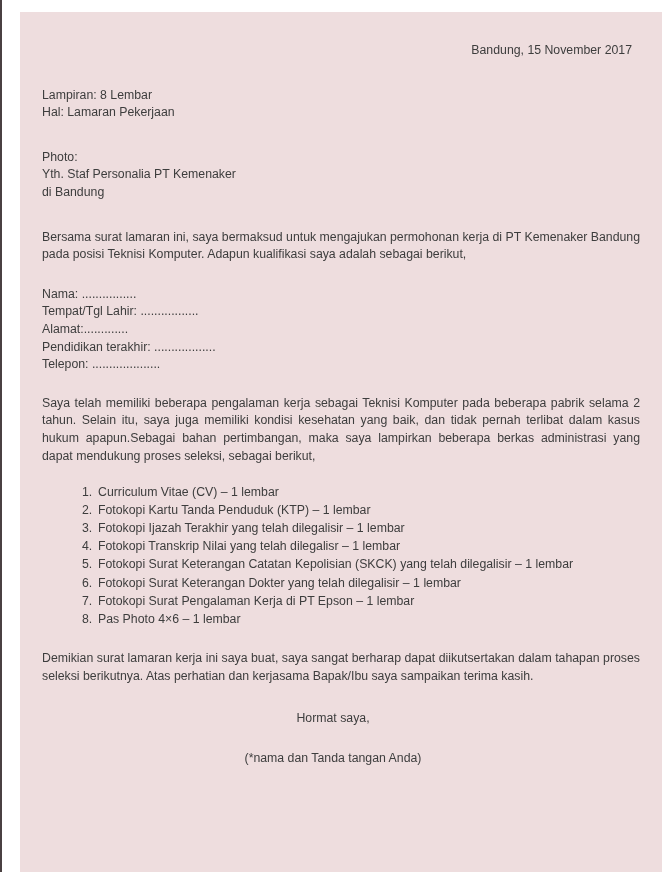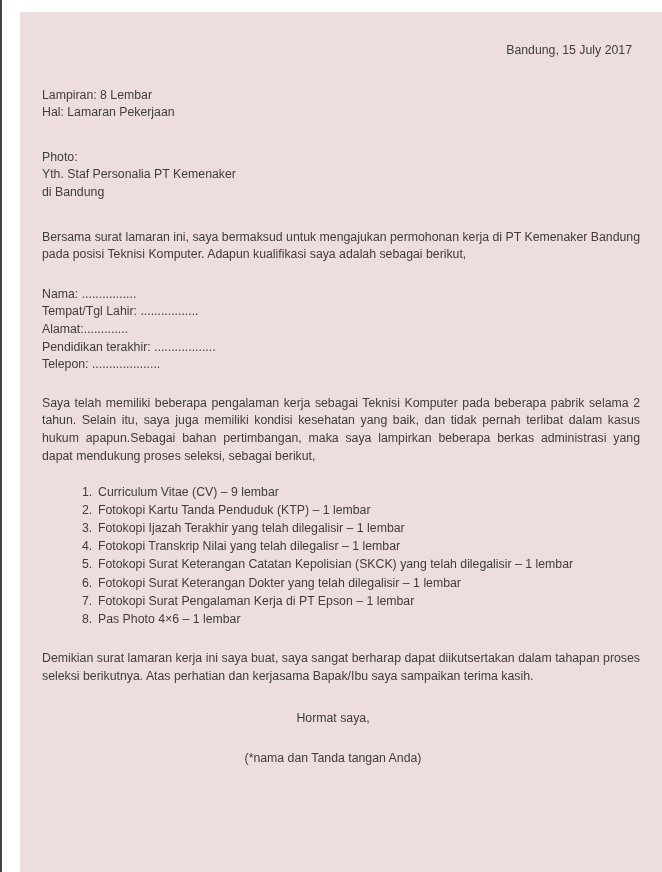--- a/index.html
+++ b/index.html
@@ -84,21 +84,21 @@
   .sign-block .sign-name {
     margin-top: 23px;
   }
 </style>
 </head>
 <body>
 
 <div class="page-frame">
   <div class="letter">
 
-    <div class="date-line">Bandung, 15 July 2017</div>
+    <div class="date-line">Bandung, 15 November 2017</div>
 
     <div class="block">
       <div class="line">Lampiran: 8 Lembar</div>
       <div class="line">Hal: Lamaran Pekerjaan</div>
     </div>
 
     <div class="block">
       <div class="line">Photo:</div>
       <div class="line">Yth. Staf Personalia PT Kemenaker</div>
       <div class="line">di Bandung</div>
@@ -115,21 +115,21 @@
       <div class="line">Pendidikan terakhir: ..................</div>
       <div class="line">Telepon: ....................</div>
     </div>
 
     <div class="para-group">
       <p class="para">Saya telah memiliki beberapa pengalaman kerja sebagai Teknisi Komputer pada beberapa pabrik selama 2 tahun. Selain itu, saya juga memiliki kondisi kesehatan yang baik, dan tidak pernah terlibat dalam kasus hukum apapun.Sebagai bahan pertimbangan, maka saya lampirkan beberapa berkas administrasi yang dapat mendukung proses seleksi, sebagai berikut,</p>
     </div>
 
     <ul class="doc-list">
       <li>
-        <span class="num">1.</span><span class="italic">Curriculum Vitae</span><span> (CV) – 9 lembar</span>
+        <span class="num">1.</span><span class="italic">Curriculum Vitae</span><span> (CV) – 1 lembar</span>
       </li>
       <li>
         <span class="num">2.</span><span>Fotokopi Kartu Tanda Penduduk (KTP) – 1 lembar</span>
       </li>
       <li>
         <span class="num">3.</span><span>Fotokopi Ijazah Terakhir yang telah dilegalisir – 1 lembar</span>
       </li>
       <li>
         <span class="num">4.</span><span>Fotokopi Transkrip Nilai yang telah dilegalisr – 1 lembar</span>
       </li>

